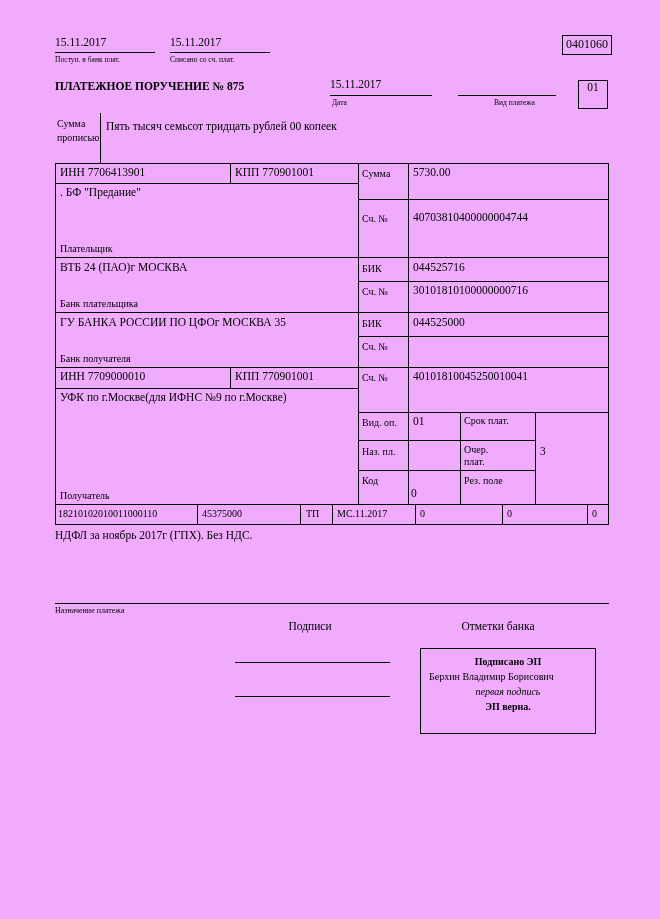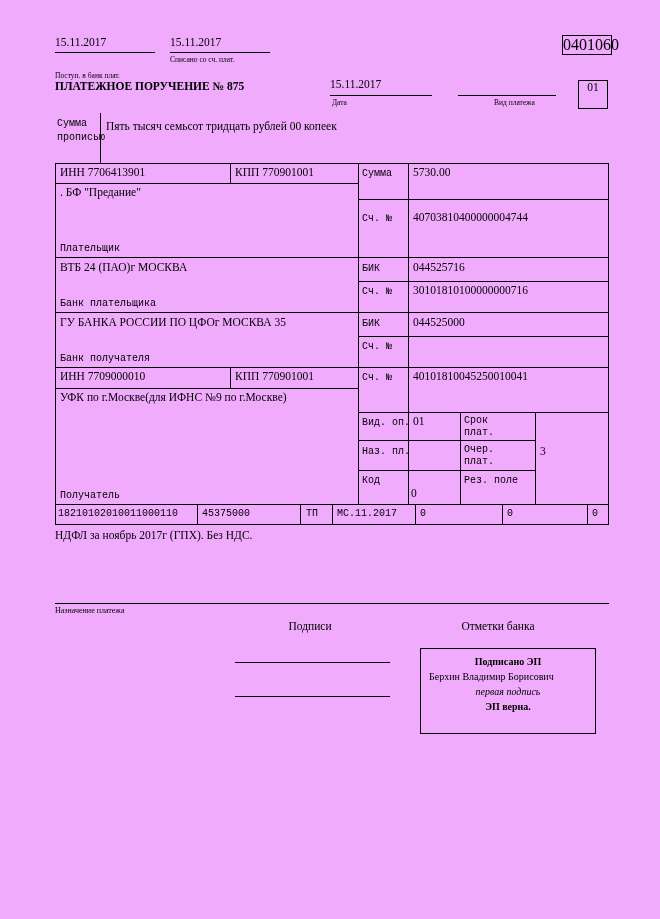--- a/index.html
+++ b/index.html
@@ -1,43 +1,43 @@
 <!DOCTYPE html>
 <html style="--stamp-blue: #2323cd;"><head>
 <meta charset="utf-8">
 <style>
   html,body{margin:0;padding:0;background:#fff;}
   .page{position:relative;width:660px;height:919px;background:#f0abfc;font-family:"Liberation Serif",serif;color:#000;overflow:hidden;}
   .abs{position:absolute;}
   .hl{position:absolute;height:1px;background:#000;}
   .vl{position:absolute;width:1px;background:#000;}
   .t11{font-size:11.5px;line-height:1.2;}
-  .t10{font-size:10px;line-height:1.15;font-family:Liberation Mono, monospace;}
+  .t10{font-size:10px;line-height:1.15;}
   .t8{font-size:8px;}
   .small{font-size:7.5px;line-height:1.1;}
   .bold{font-weight:bold;}
   .center{text-align:center;}
   .italic{font-style:italic;}
   .ul{border-bottom:1px solid #000;}
   .box{position:absolute;border:1px solid #000;}
   .stamp-blue-box{border:1px solid var(--stamp-blue,#2323cd);color:var(--stamp-blue,#2323cd);font-size:9.5px;line-height:1.3;padding:5px 6px;}
   .ep-box{font-size:10px;line-height:1.5;padding:5px 8px;}
   .gap-sm{height:11px;}
   .gap-md{height:15px;}
 </style>
 </head>
 <body>
 
 <div class="page">
 
   <div class="abs ul t11" style="left:55px; top:36px; width:100px; height:16px;">15.11.2017</div>
-  <div class="abs small" style="left:55px; top:56px;margin-top:16px;">Поступ. в банк плат.</div>
+  <div class="abs small" style="left:55px; top:56px;">Поступ. в банк плат.</div>
   <div class="abs ul t11" style="left:170px; top:36px; width:100px; height:16px;">15.11.2017</div>
   <div class="abs small" style="left:170px; top:56px;">Списано со сч. плат.</div>
-  <div class="box" style="left:562px; top:35px; width:48px; height:18px; text-align:center; font-size:16px; line-height:17px;">0401060</div>
+  <div class="box" style="left:562px; top:35px; width:48px; height:18px; text-align:center; font-size:12px; line-height:17px;">0401060</div>
 
   <div class="abs t11 bold" style="left:55px; top:80px;">ПЛАТЕЖНОЕ ПОРУЧЕНИЕ № 875</div>
   <div class="abs ul t11" style="left:330px; top:78px; width:102px; height:17px;">15.11.2017</div>
   <div class="abs small" style="left:332px; top:99px;">Дата</div>
   <div class="abs ul" style="left:458px; top:78px; width:98px; height:17px;"></div>
   <div class="abs small" style="left:458px; top:99px;margin-left:36px;">Вид платежа</div>
   <div class="box t11" style="left:578px; top:80px; width:28px; height:27px; text-align:center;">01</div>
 
   <div class="abs t10" style="left:57px; top:118px;">Сумма</div>
   <div class="abs t10" style="left:57px; top:132px;">прописью</div>

